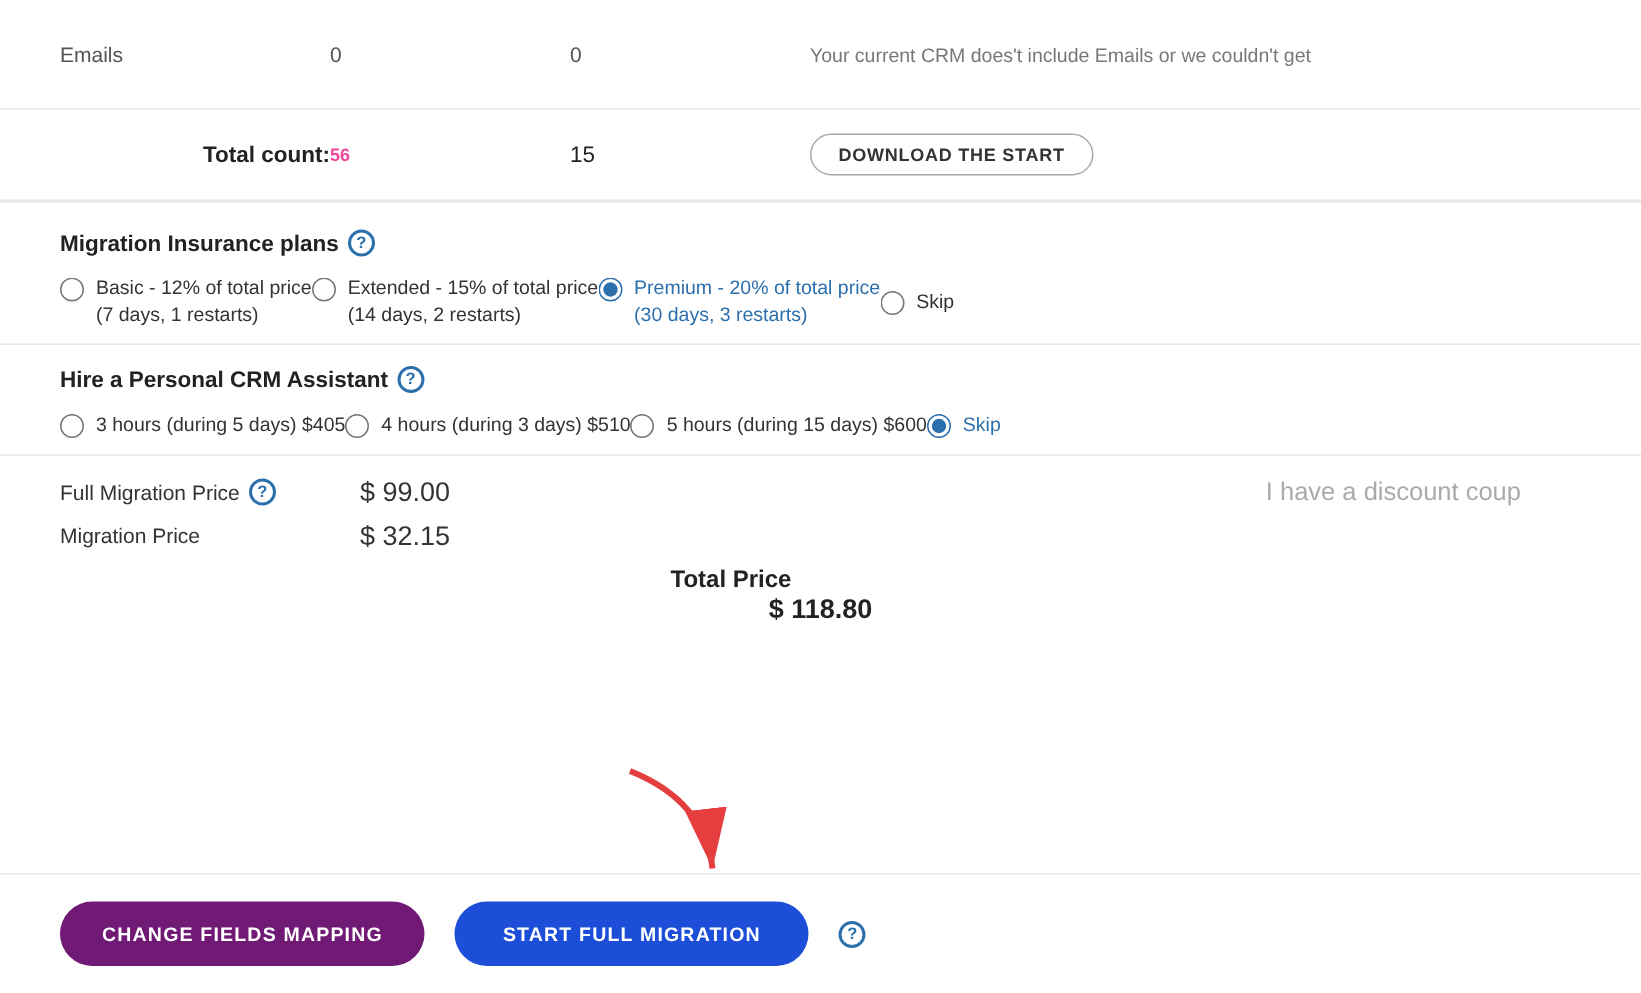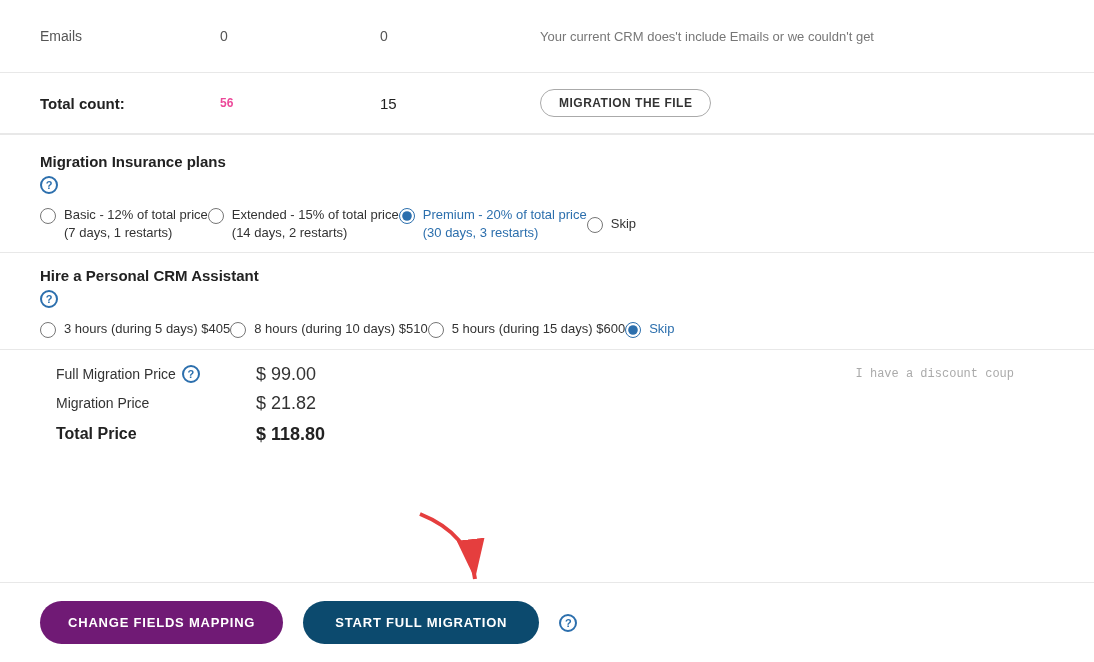--- a/index.html
+++ b/index.html
@@ -53,20 +53,21 @@
       align-items: center;
       padding: 16px 40px;
       border-bottom: 2px solid #e8e8e8;
       gap: 0;
     }
     .total-label {
       width: 180px;
       font-weight: bold;
       font-size: 15px;
       color: #222;
+      text-align: right;
     }
     .total-count1 {
       width: 160px;
       font-weight: bold;
       font-size: 12px;
       color: #ec4899;
     }
     .total-count2 {
       width: 160px;
       font-weight: normal;
@@ -88,23 +89,22 @@
     
     .section {
       padding: 18px 40px 10px 40px;
     }
     .section-title {
       font-weight: bold;
       font-size: 15px;
       color: #222;
       margin-bottom: 12px;
       display: flex;
-      align-items: flex-start;
+      align-items: flex-end;
       gap: 6px;
-      flex-direction: column;
     }
     .help-icon {
       display: inline-flex;
       align-items: center;
       justify-content: center;
       width: 18px;
       height: 18px;
       border: 2px solid #2c6fad;
       border-radius: 50%;
       color: #2c6fad;
@@ -140,21 +140,21 @@
     }
 
     
     .section2 {
       padding: 14px 40px 10px 40px;
       border-top: 1px solid #e8e8e8;
     }
 
     
     .price-section {
-      padding: 14px 40px 10px 56px;
+      padding: 14px 40px 10px 40px;
       border-top: 1px solid #e8e8e8;
     }
     .price-row {
       display: flex;
       align-items: center;
       margin-bottom: 8px;
     }
     .price-label {
       width: 200px;
       font-size: 14px;
@@ -164,27 +164,27 @@
       gap: 6px;
     }
     .price-value {
       font-size: 18px;
       color: #333;
     }
     .discount-link {
       margin-left: auto;
       margin-right: 40px;
       color: #aaa;
-      font-size: 12px;
-      font-family: Liberation Mono, monospace;
+      font-size: 17px;
     }
     .total-price-row {
       display: flex;
       align-items: center;
       margin-top: 10px;
+      flex-direction: column;
     }
     .total-price-label {
       width: 200px;
       font-weight: bold;
       font-size: 16px;
       color: #222;
     }
     .total-price-value {
       font-weight: bold;
       font-size: 18px;
@@ -210,21 +210,21 @@
       border: none;
       border-radius: 25px;
       padding: 14px 28px;
       font-size: 13px;
       font-weight: bold;
       letter-spacing: 0.8px;
       cursor: pointer;
     }
 
     .start-migration-btn {
-      background: #0c4a6e;
+      background: #1d4ed8;
       color: #fff;
       border: none;
       border-radius: 25px;
       padding: 14px 32px;
       font-size: 13px;
       font-weight: bold;
       letter-spacing: 0.8px;
       cursor: pointer;
     }
 
@@ -245,21 +245,21 @@
     <span class="emails-label">Emails</span>
     <span class="emails-count1">0</span>
     <span class="emails-count2">0</span>
     <span class="emails-note">Your current CRM does't include Emails or we couldn't get</span>
   </div>
 
   <div class="total-row">
     <span class="total-label">Total count:</span>
     <span class="total-count1">56</span>
     <span class="total-count2">15</span>
-    <button class="download-btn">MIGRATION THE FILE</button>
+    <button class="download-btn">DOWNLOAD THE START</button>
   </div>
 
   <div class="section">
     <div class="section-title">
       <span>Migration Insurance plans</span>
       <span class="help-icon">?</span>
     </div>
     <div class="radio-options">
       <label class="radio-option">
         <input type="radio" name="insurance" style="">
@@ -285,21 +285,21 @@
       <span>Hire a Personal CRM Assistant</span>
       <span class="help-icon">?</span>
     </div>
     <div class="radio-options">
       <label class="radio-option">
         <input type="radio" name="assistant" style="">
         <span class="radio-label">3 hours (during 5 days) $405</span>
       </label>
       <label class="radio-option">
         <input type="radio" name="assistant" style="">
-        <span class="radio-label">8 hours (during 10 days) $510</span>
+        <span class="radio-label">4 hours (during 3 days) $510</span>
       </label>
       <label class="radio-option">
         <input type="radio" name="assistant" style="">
         <span class="radio-label">5 hours (during 15 days) $600</span>
       </label>
       <label class="radio-option">
         <input type="radio" name="assistant" checked="" style="">
         <span class="radio-label active">Skip</span>
       </label>
     </div>
@@ -309,21 +309,21 @@
     <div class="price-row">
       <span class="price-label">
         <span>Full Migration Price</span>
         <span class="help-icon">?</span>
       </span>
       <span class="price-value">$ 99.00</span>
       <span class="discount-link">I have a discount coup</span>
     </div>
     <div class="price-row">
       <span class="price-label">Migration Price</span>
-      <span class="price-value">$ 21.82</span>
+      <span class="price-value">$ 32.15</span>
     </div>
     <div class="total-price-row">
       <span class="total-price-label">Total Price</span>
       <span class="total-price-value">$ 118.80</span>
     </div>
   </div>
 
   <svg class="arrow-svg" width="120" height="100" viewBox="0 0 120 100" style="position:absolute; bottom: 58px; left: 390px; pointer-events:none;">
     <defs>
       <marker id="arrowhead" markerWidth="10" markerHeight="7" refX="10" refY="3.5" orient="auto">

